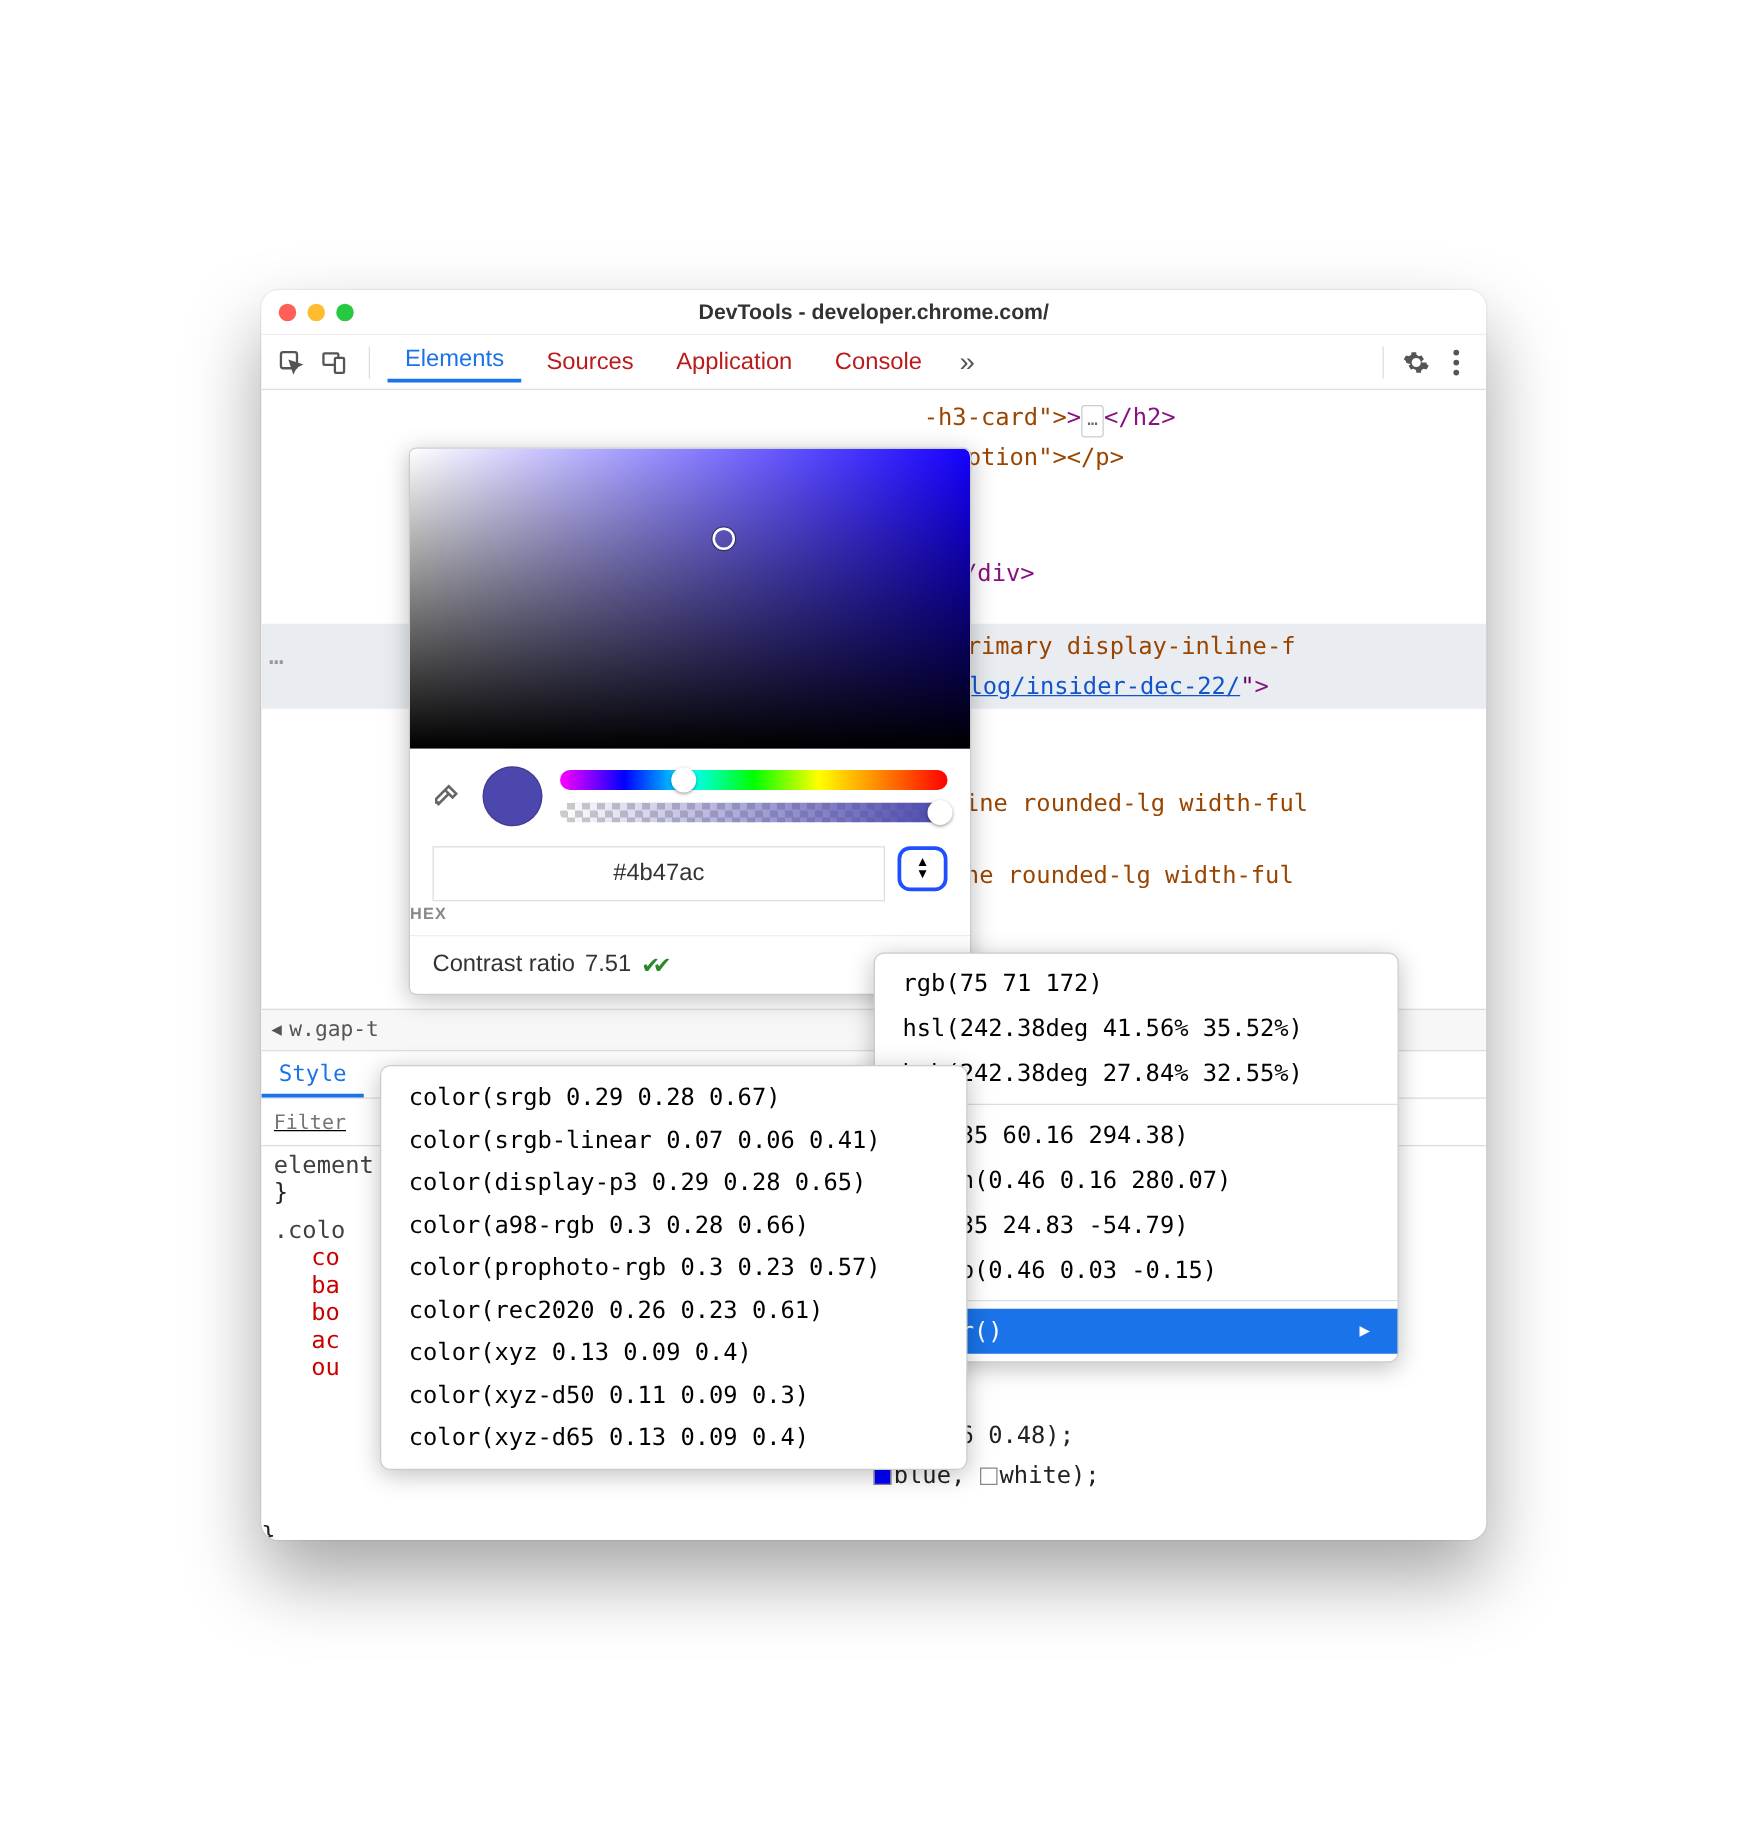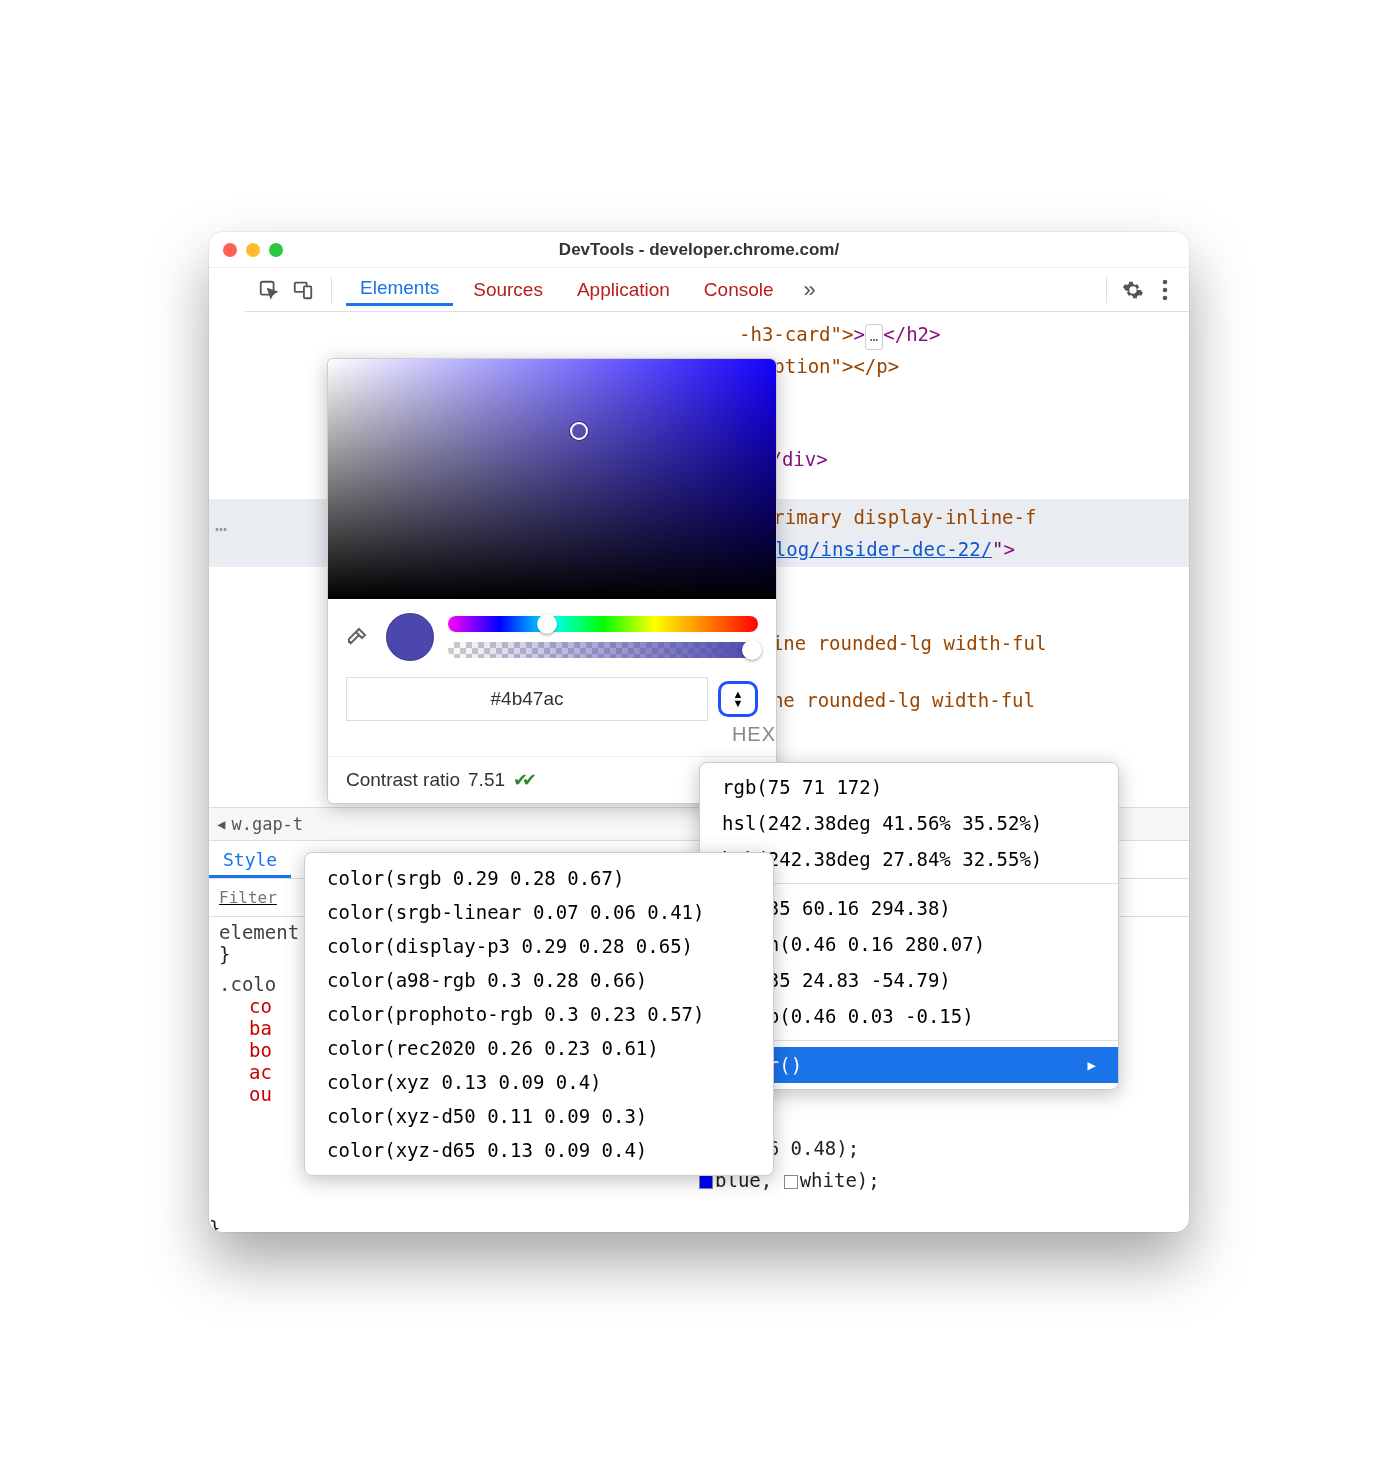--- a/index.html
+++ b/index.html
@@ -38,21 +38,20 @@
 
 .toolbar {
   height: 44px;
   display: flex;
   align-items: center;
   padding: 0 10px;
   border-bottom: 1px solid #ddd;
   gap: 6px;
   font-size: 19px;
   color: #555;
-  margin-left: 36px;
 }
 .tb-icon { width: 28px; height: 28px; display: flex; align-items: center; justify-content: center; cursor: pointer; }
 .tb-sep { width: 1px; height: 26px; background: #ddd; margin: 0 8px; }
 .tab { padding: 4px 14px; cursor: pointer; color: #b91c1c; }
 .tab.active { color: #1a73e8; border-bottom: 3px solid #1a73e8; }
 .tab-right { margin-left: auto; display: flex; align-items: center; gap: 4px; }
 .more-arr { font-size: 22px; color: #555; padding: 0 10px; cursor: pointer; }
 
 .content { flex: 1; position: relative; overflow: hidden; font-family: Menlo, monospace; }
 
@@ -92,25 +91,25 @@
 }
 .spectrum { height: 240px; position: relative; background: linear-gradient(to bottom, transparent, #000), linear-gradient(to right, #fff, #1500ff); border-radius: 6px 6px 0 0; }
 .spec-cursor { position: absolute; width: 18px; height: 18px; border: 2px solid #fff; border-radius: 50%; box-shadow: 0 0 0 1px rgba(0,0,0,.4); transform: translate(-50%,-50%); }
 .pick-row { display: flex; align-items: center; padding: 14px 18px 8px; gap: 14px; }
 .eyedrop { width: 26px; height: 26px; color: #666; cursor: pointer; }
 .bigswatch { width: 48px; height: 48px; border-radius: 50%; background: #4b47ac; box-shadow: inset 0 0 0 1px rgba(0,0,0,.15); }
 .sliders { flex: 1; display: flex; flex-direction: column; gap: 10px; }
 .hue { height: 16px; border-radius: 8px; background: linear-gradient(to right,#ff00ff,#0000ff,#00ffff,#00ff00,#ffff00,#ff8000,#ff0000); position: relative; }
 .alpha { height: 16px; border-radius: 8px; background: linear-gradient(to right, rgba(75,71,172,0), rgba(75,71,172,1)), repeating-conic-gradient(#ccc 0 25%, #fff 0 50%) 0 0/12px 12px; position: relative; }
 .thumb { position: absolute; top: 50%; width: 20px; height: 20px; border-radius: 50%; background: #fff; box-shadow: 0 1px 3px rgba(0,0,0,.4); transform: translate(-50%,-50%); }
-.hexrow { display: flex; align-items: center; padding: 8px 18px 2px; gap: 10px; }
+.hexrow { display: flex; padding: 8px 18px 2px; gap: 10px; }
 .hexin { flex: 1; border: 1px solid #ddd; padding: 10px; text-align: center; font-size: 19px; color: #333; }
 .switch { width: 40px; height: 36px; border: 3px solid #1f4fff; border-radius: 10px; display: flex; flex-direction:column; align-items:center; justify-content:center; gap:0; cursor:pointer; }
 .switch .t { font-size: 11px; line-height: 9px; }
-.hexlbl { text-align: right; color: #888; font-size: 20px; padding-bottom: 10px; letter-spacing: 1px; }
+.hexlbl { text-align: left; color: #888; font-size: 13px; padding-bottom: 10px; letter-spacing: 1px; font-weight: bold; }
 .contrast { border-top: 1px solid #eee; padding: 12px 18px; font-size: 19px; color: #333; display:flex; align-items:center; gap:8px; }
 .check { color: #2a8a2a; font-size: 18px; letter-spacing: -6px; }
 
 
 .fmt {
   position: absolute;
   top: 450px; left: 490px;
   width: 420px;
   background: #fff;
   border: 1px solid #ccc;

